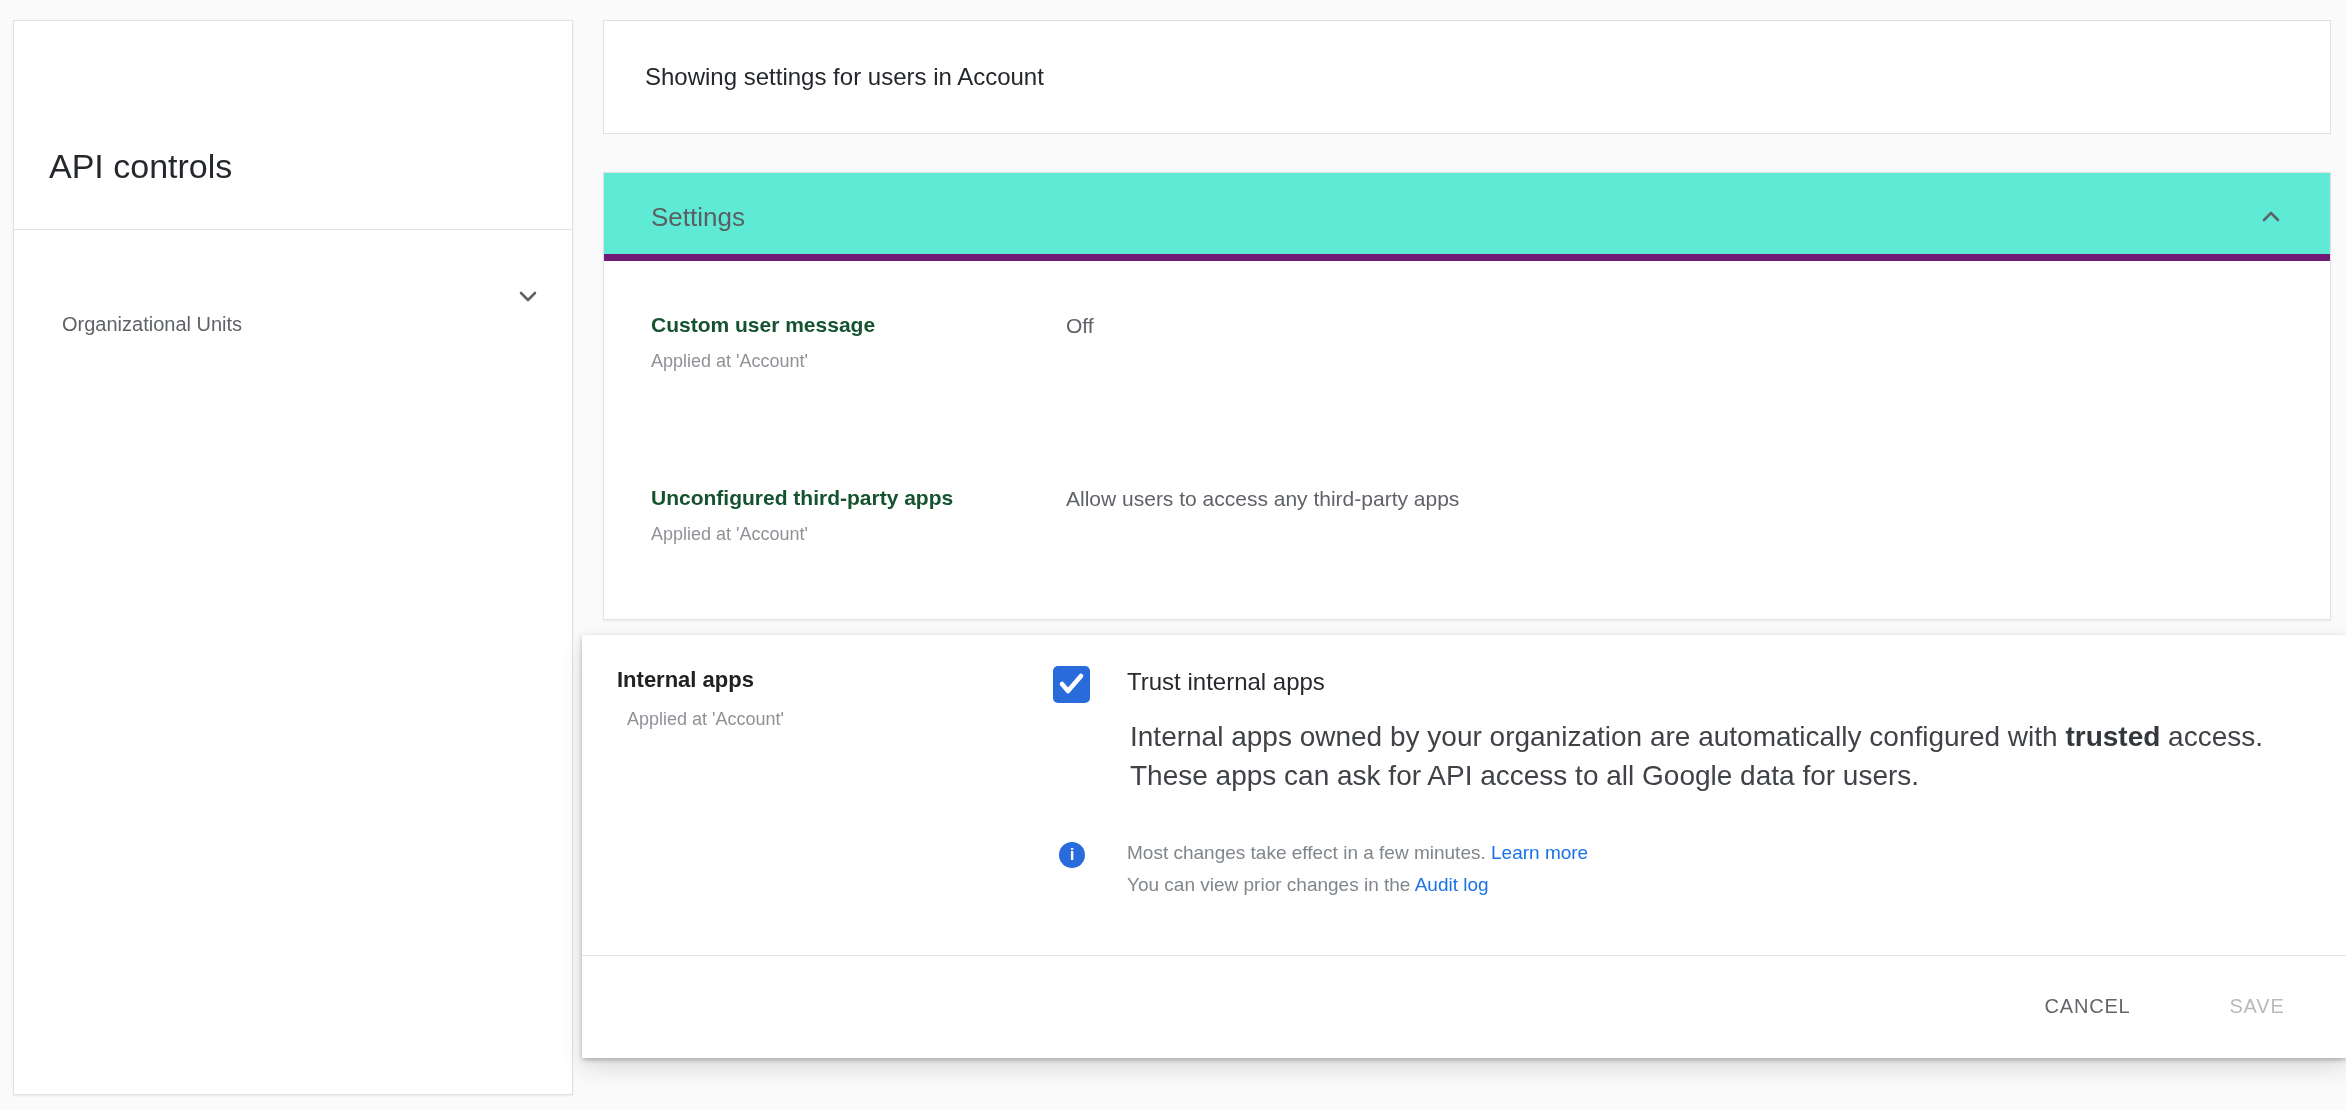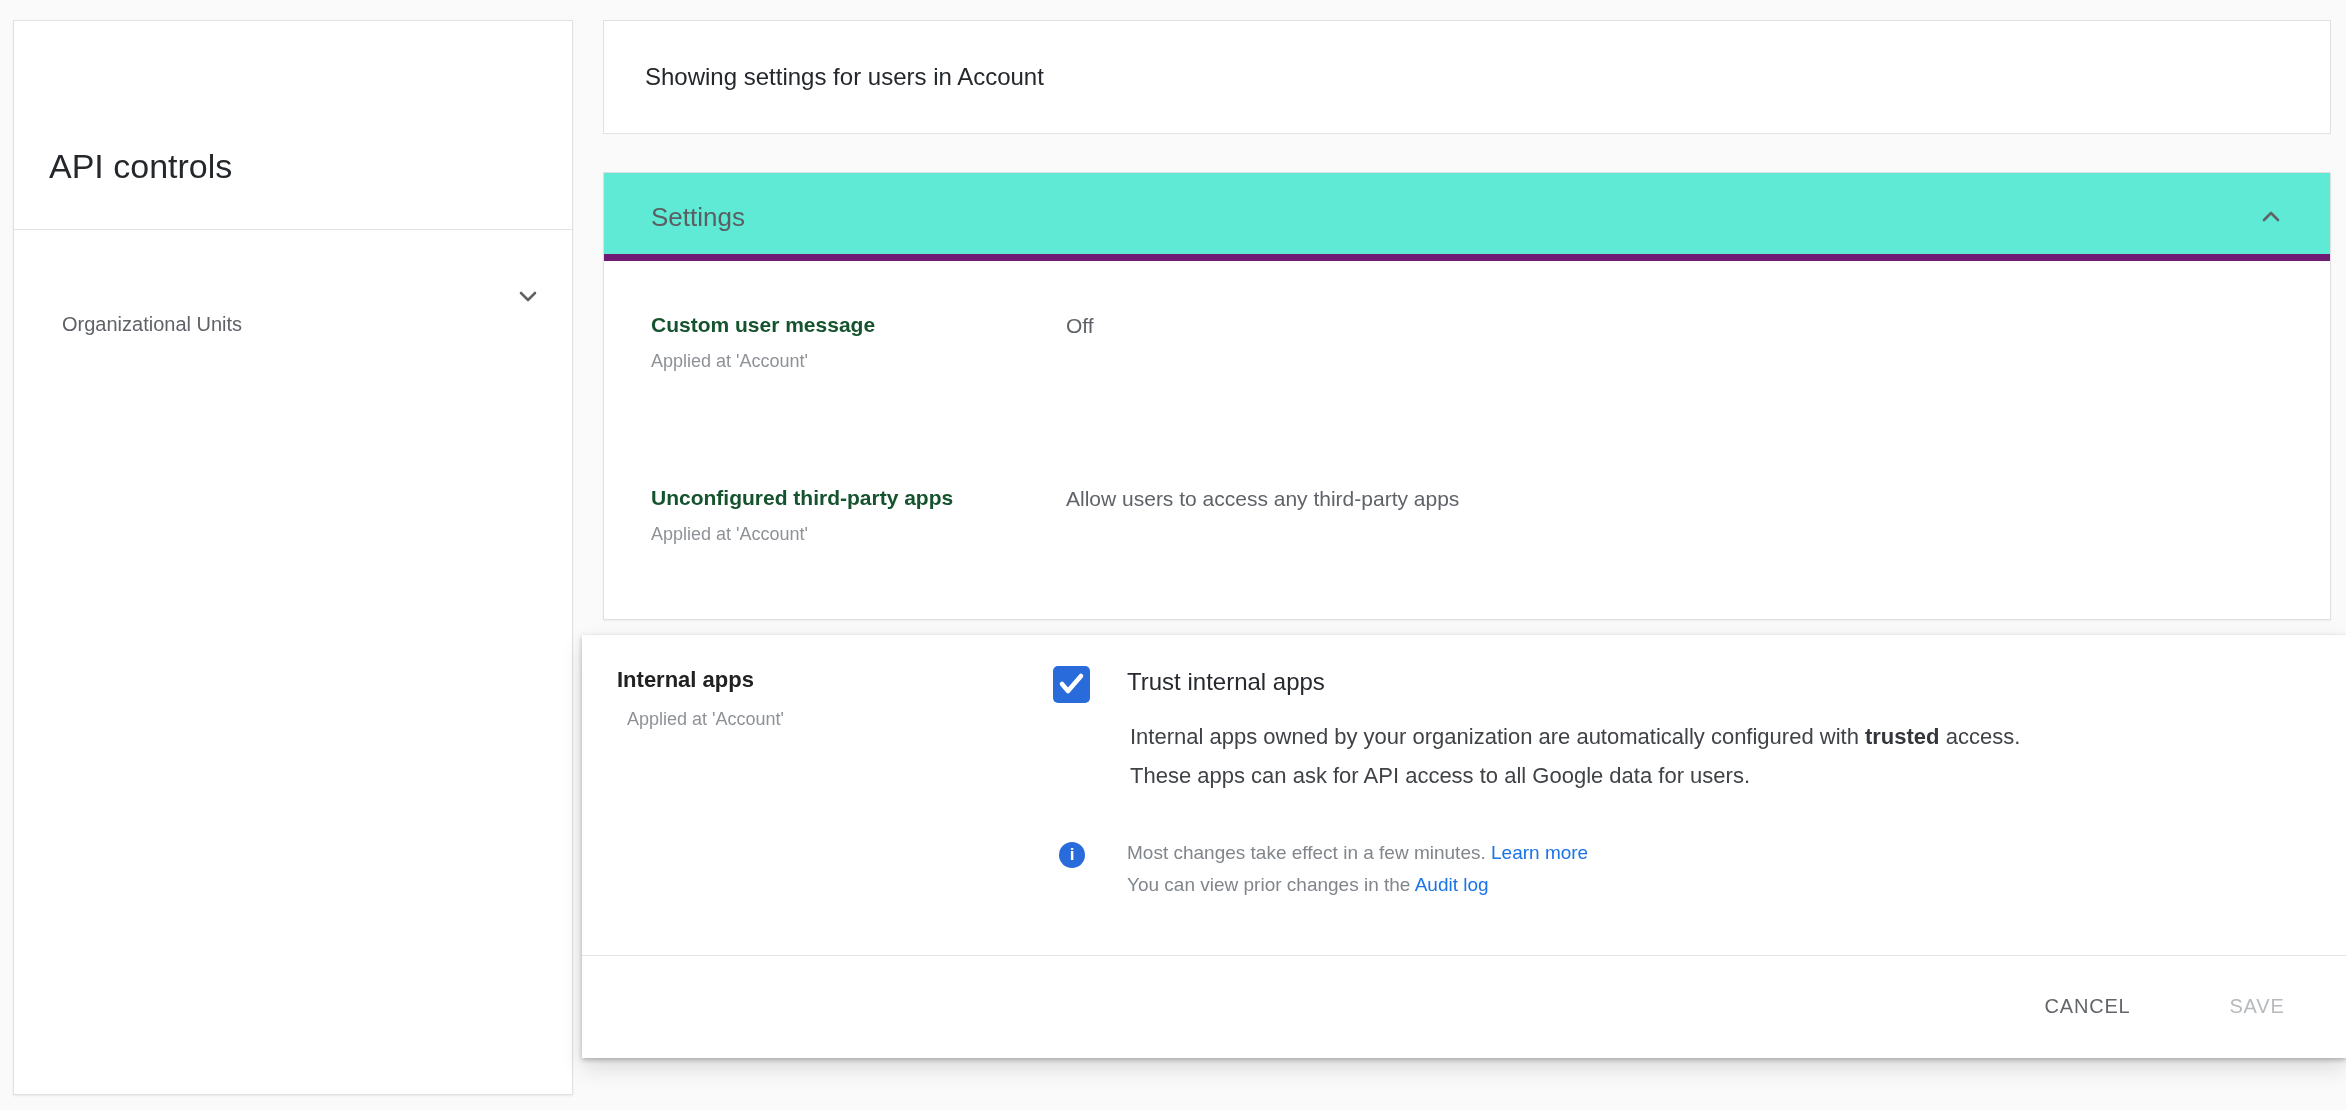--- a/index.html
+++ b/index.html
@@ -31,21 +31,21 @@
   .srow .app{position:absolute;left:47px;top:38px;font-size:18px;color:#8e9297;white-space:nowrap;}
   .srow .val{position:absolute;left:462px;top:1px;font-size:21px;color:#5f6368;white-space:nowrap;}
   
   #editor{left:582px;top:635px;width:1764px;height:423px;border:none;
           box-shadow:0 2px 5px rgba(0,0,0,0.26),0 10px 22px rgba(0,0,0,0.12);}
   #editor .lbl{position:absolute;left:35px;top:32px;font-size:22px;font-weight:700;color:#212121;white-space:nowrap;}
   #editor .app{position:absolute;left:45px;top:74px;font-size:18px;color:#8e9297;white-space:nowrap;}
   #checkbox{position:absolute;left:471px;top:31px;width:37px;height:37px;border-radius:5px;cursor:pointer;}
   #checkbox svg{position:absolute;left:3px;top:4px;}
   .trust{position:absolute;left:545px;top:33px;font-size:24px;color:#26292d;white-space:nowrap;}
-  .desc{position:absolute;left:548px;top:82px;font-size:22px;line-height:39px;color:#3f4246;}
+  .desc{position:absolute;left:548px;top:82px;font-size:28px;line-height:39px;color:#3f4246;}
   .desc b{font-weight:700;color:#33363a;}
   #infoicon{position:absolute;left:477px;top:207px;width:26px;height:26px;border-radius:50%;
             color:#ffffff;font-size:17px;font-weight:700;text-align:center;line-height:26px;font-style:normal;}
   .note{position:absolute;left:545px;top:202px;font-size:19px;line-height:32px;color:#80868b;}
   .note a{text-decoration:none;cursor:pointer;}
   #editor .btndivider{position:absolute;left:0;top:320px;width:100%;height:1px;background:#e3e3e3;}
   .btn{position:absolute;top:350px;height:42px;line-height:42px;font-size:20px;letter-spacing:0.8px;
        text-align:center;cursor:pointer;user-select:none;}
   #btn-cancel{left:1448px;width:115px;color:#62666a;}
   #btn-save{left:1630px;width:90px;color:#b7babd;cursor:default;}

